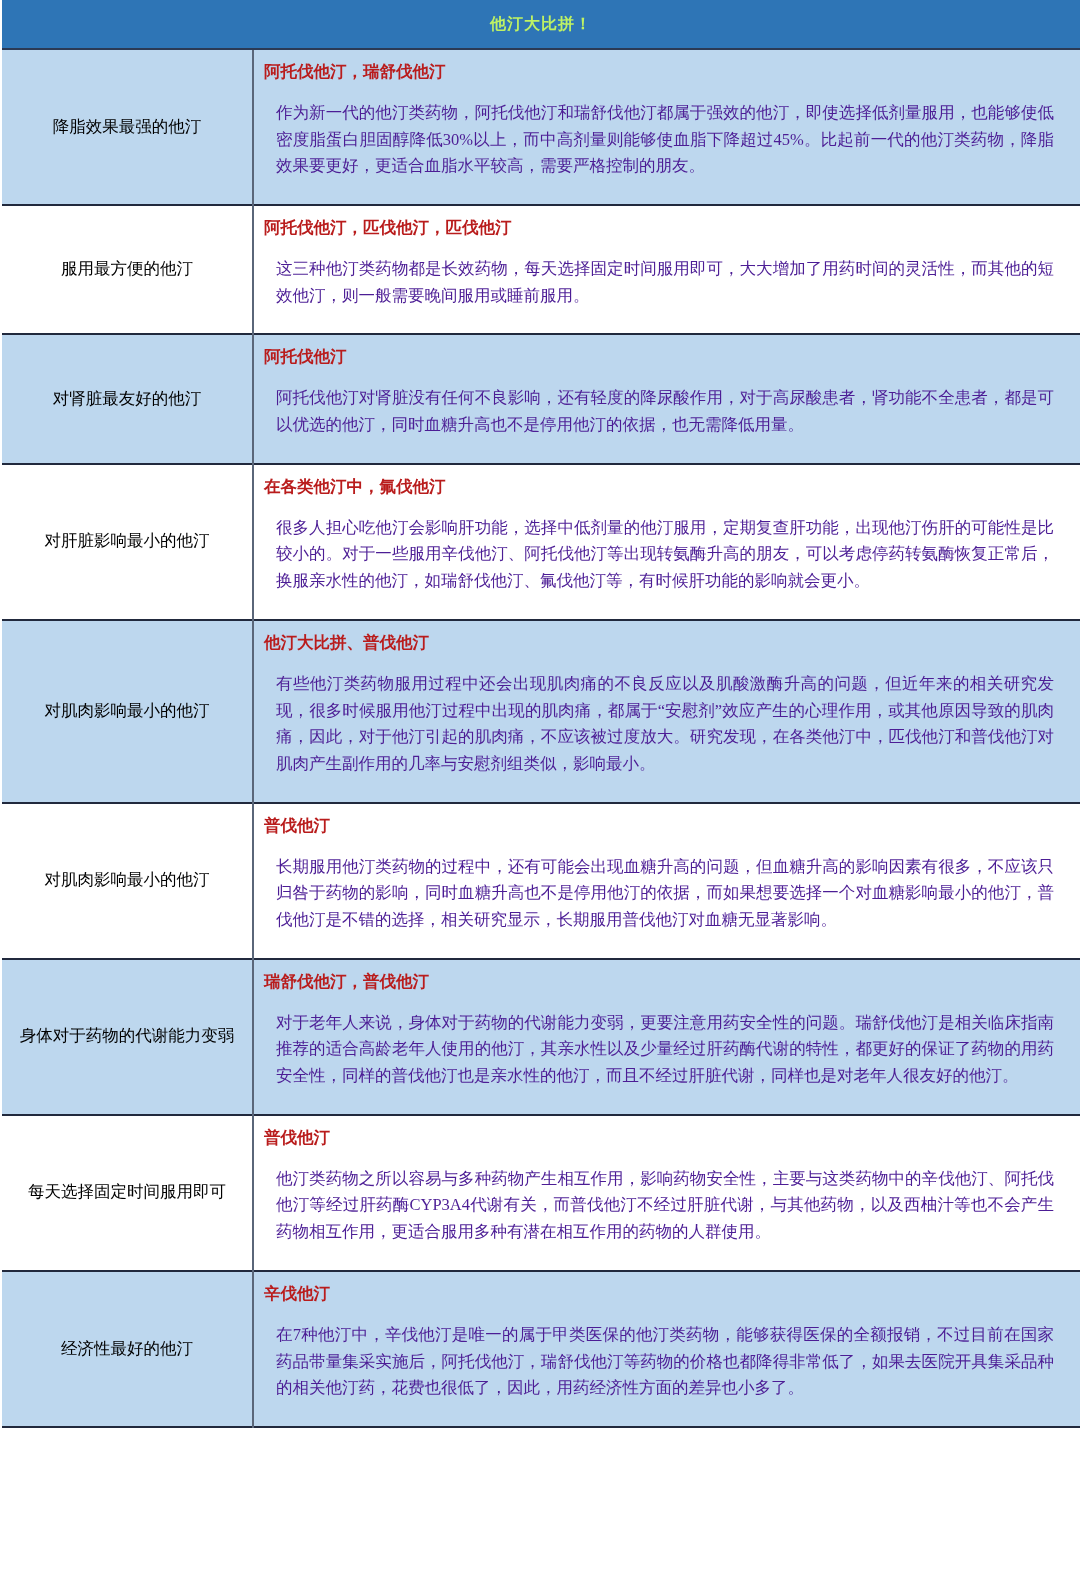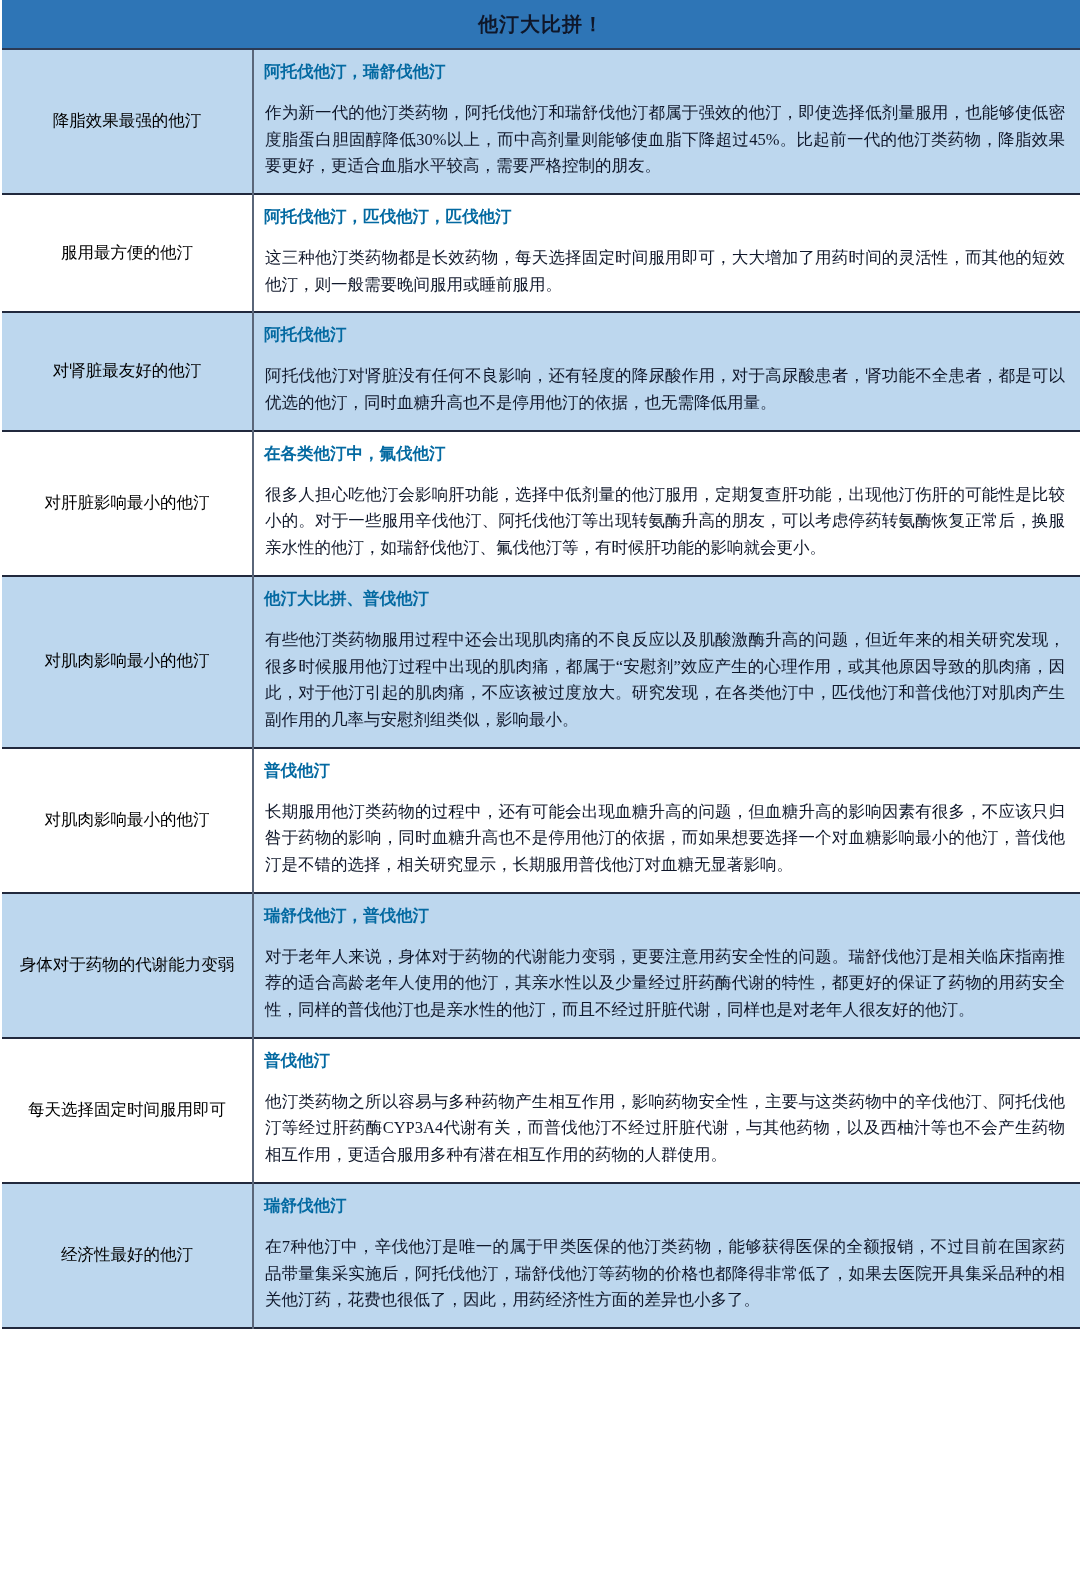--- a/index.html
+++ b/index.html
@@ -25,22 +25,22 @@
   
   .title-bar {
     height: 48px;
     background: #2e75b6;
     border-bottom: 2px solid #2b3a55;
     display: flex;
     align-items: center;
     justify-content: center;
   }
   .title-bar .title-text {
-    color: #0f172a;
-    font-size: 20px;
+    color: #bef264;
+    font-size: 16px;
     font-weight: 700;
     letter-spacing: 1px;
     line-height: 1;
   }
 
   
   table.statin-table {
     width: 1080px;
     border-collapse: collapse;
     table-layout: fixed;
@@ -64,31 +64,31 @@
     box-sizing: border-box;
   }
 
   td.body-cell {
     vertical-align: top;
     padding: 10px 16px 12px 10px;
     box-sizing: border-box;
   }
 
   .drugs {
-    color: #0369a1;
+    color: #b91c1c;
     font-weight: 700;
     font-size: 16.5px;
     line-height: 1.45;
     margin: 0 0 16px 0;
   }
   .desc {
-    color: #0f172a;
+    color: #4c1d95;
     font-size: 16.5px;
     line-height: 1.62;
-    margin: 1px;
+    margin: 12px;
     text-align: justify;
     text-justify: inter-ideograph;
   }
 </style>
 </head>
 <body>
 
 <div id="sheet">
 
   <div class="title-bar">
@@ -153,20 +153,20 @@
         <tr class="row-white">
           <td class="cat-cell">每天选择固定时间服用即可</td>
           <td class="body-cell">
             <p class="drugs">普伐他汀</p>
             <p class="desc">他汀类药物之所以容易与多种药物产生相互作用，影响药物安全性，主要与这类药物中的辛伐他汀、阿托伐他汀等经过肝药酶CYP3A4代谢有关，而普伐他汀不经过肝脏代谢，与其他药物，以及西柚汁等也不会产生药物相互作用，更适合服用多种有潜在相互作用的药物的人群使用。</p>
           </td>
         </tr>
         <tr class="row-blue">
           <td class="cat-cell">经济性最好的他汀</td>
           <td class="body-cell">
-            <p class="drugs">瑞舒伐他汀</p>
+            <p class="drugs">辛伐他汀</p>
             <p class="desc">在7种他汀中，辛伐他汀是唯一的属于甲类医保的他汀类药物，能够获得医保的全额报销，不过目前在国家药品带量集采实施后，阿托伐他汀，瑞舒伐他汀等药物的价格也都降得非常低了，如果去医院开具集采品种的相关他汀药，花费也很低了，因此，用药经济性方面的差异也小多了。</p>
           </td>
         </tr>
       </tbody>
   </table>
 
 </div>
 
 </body></html>

